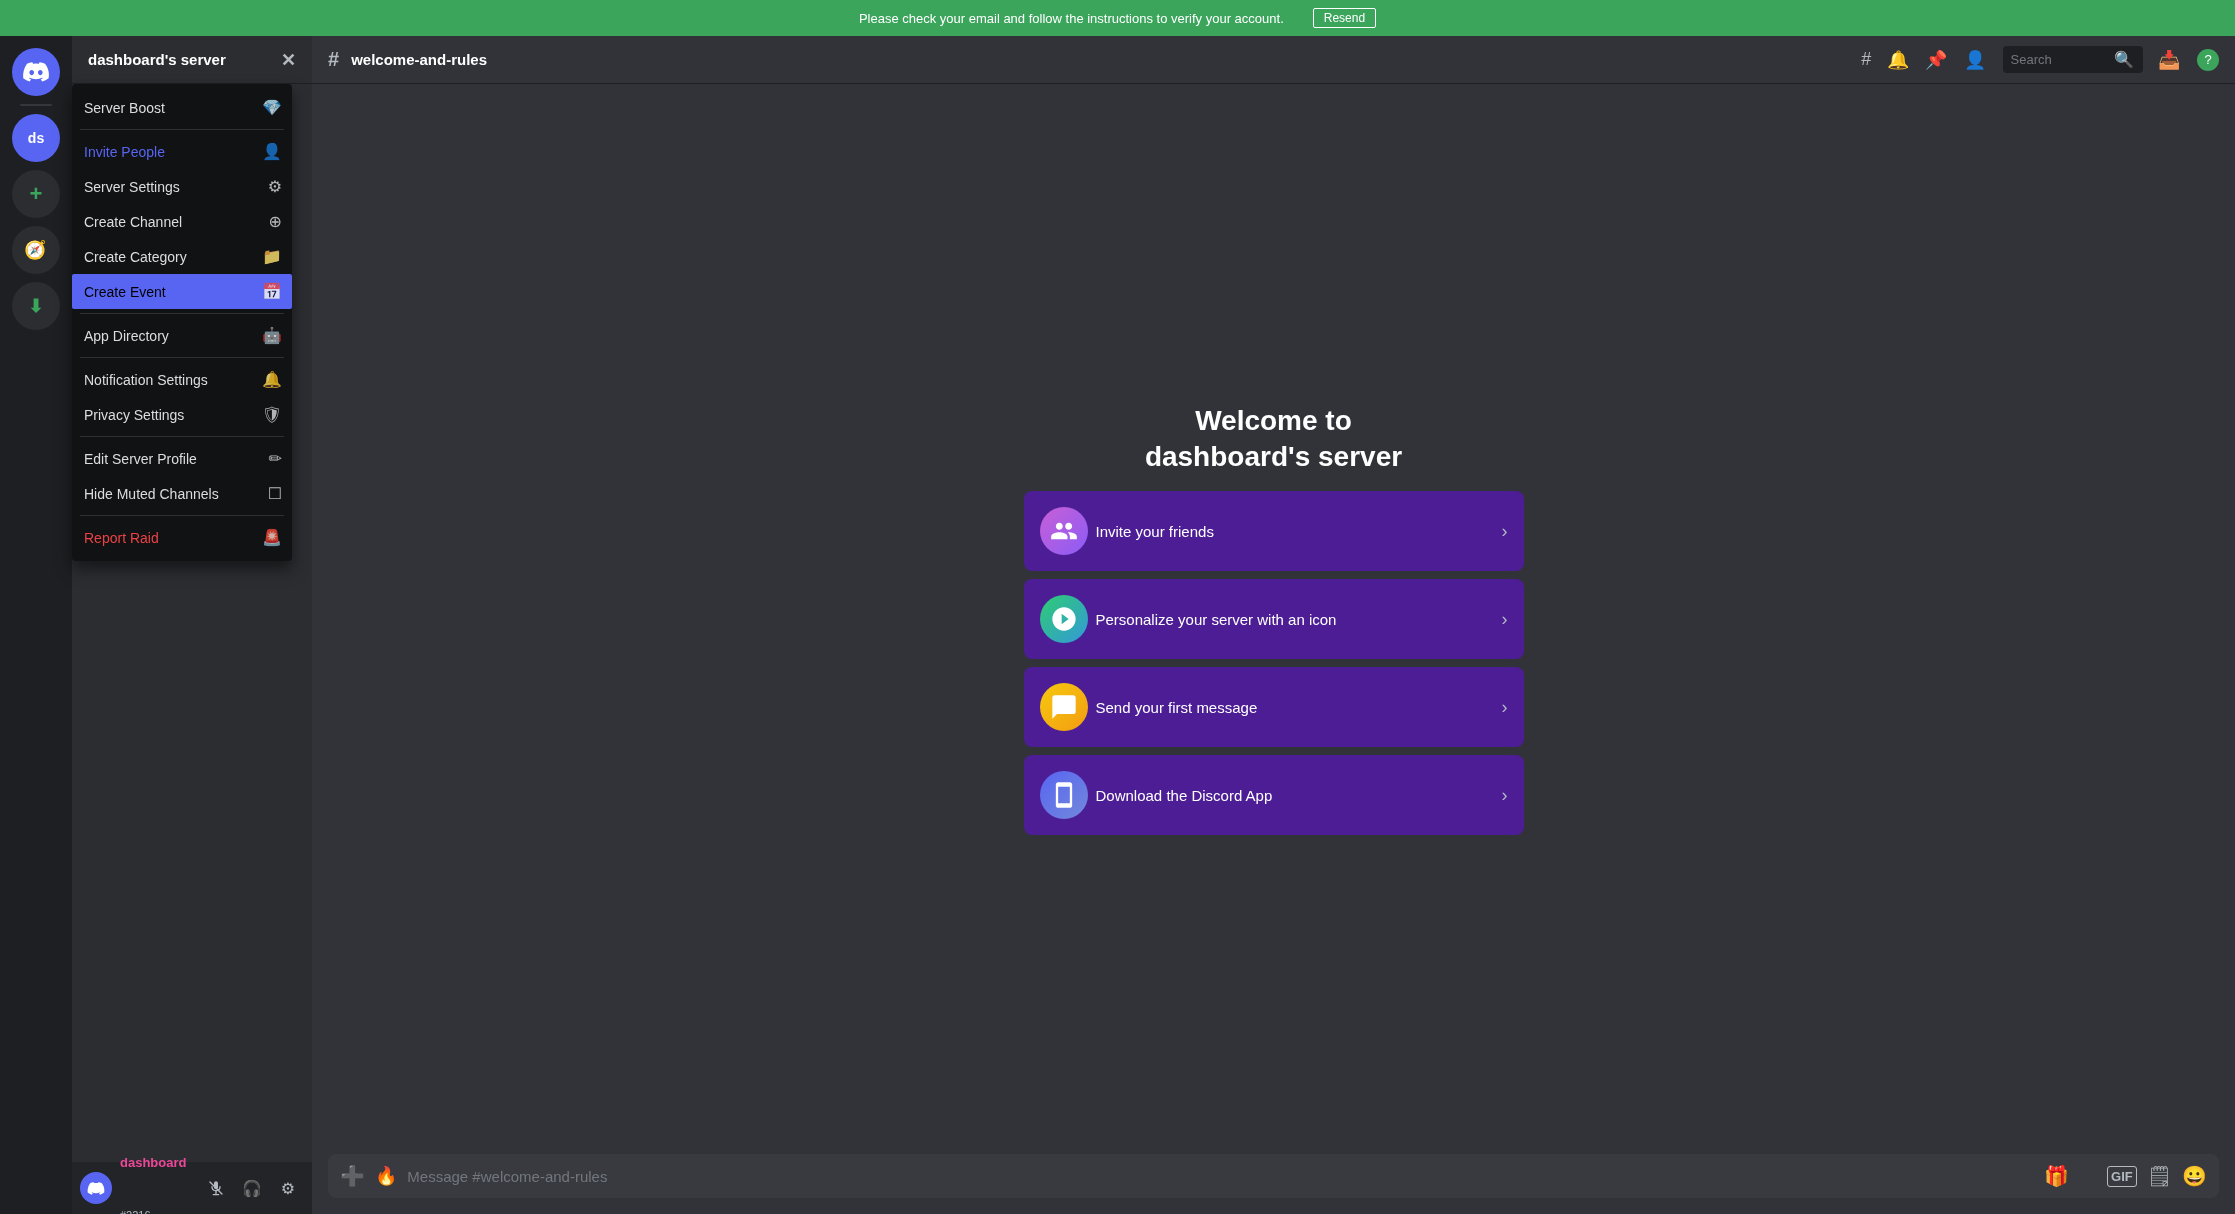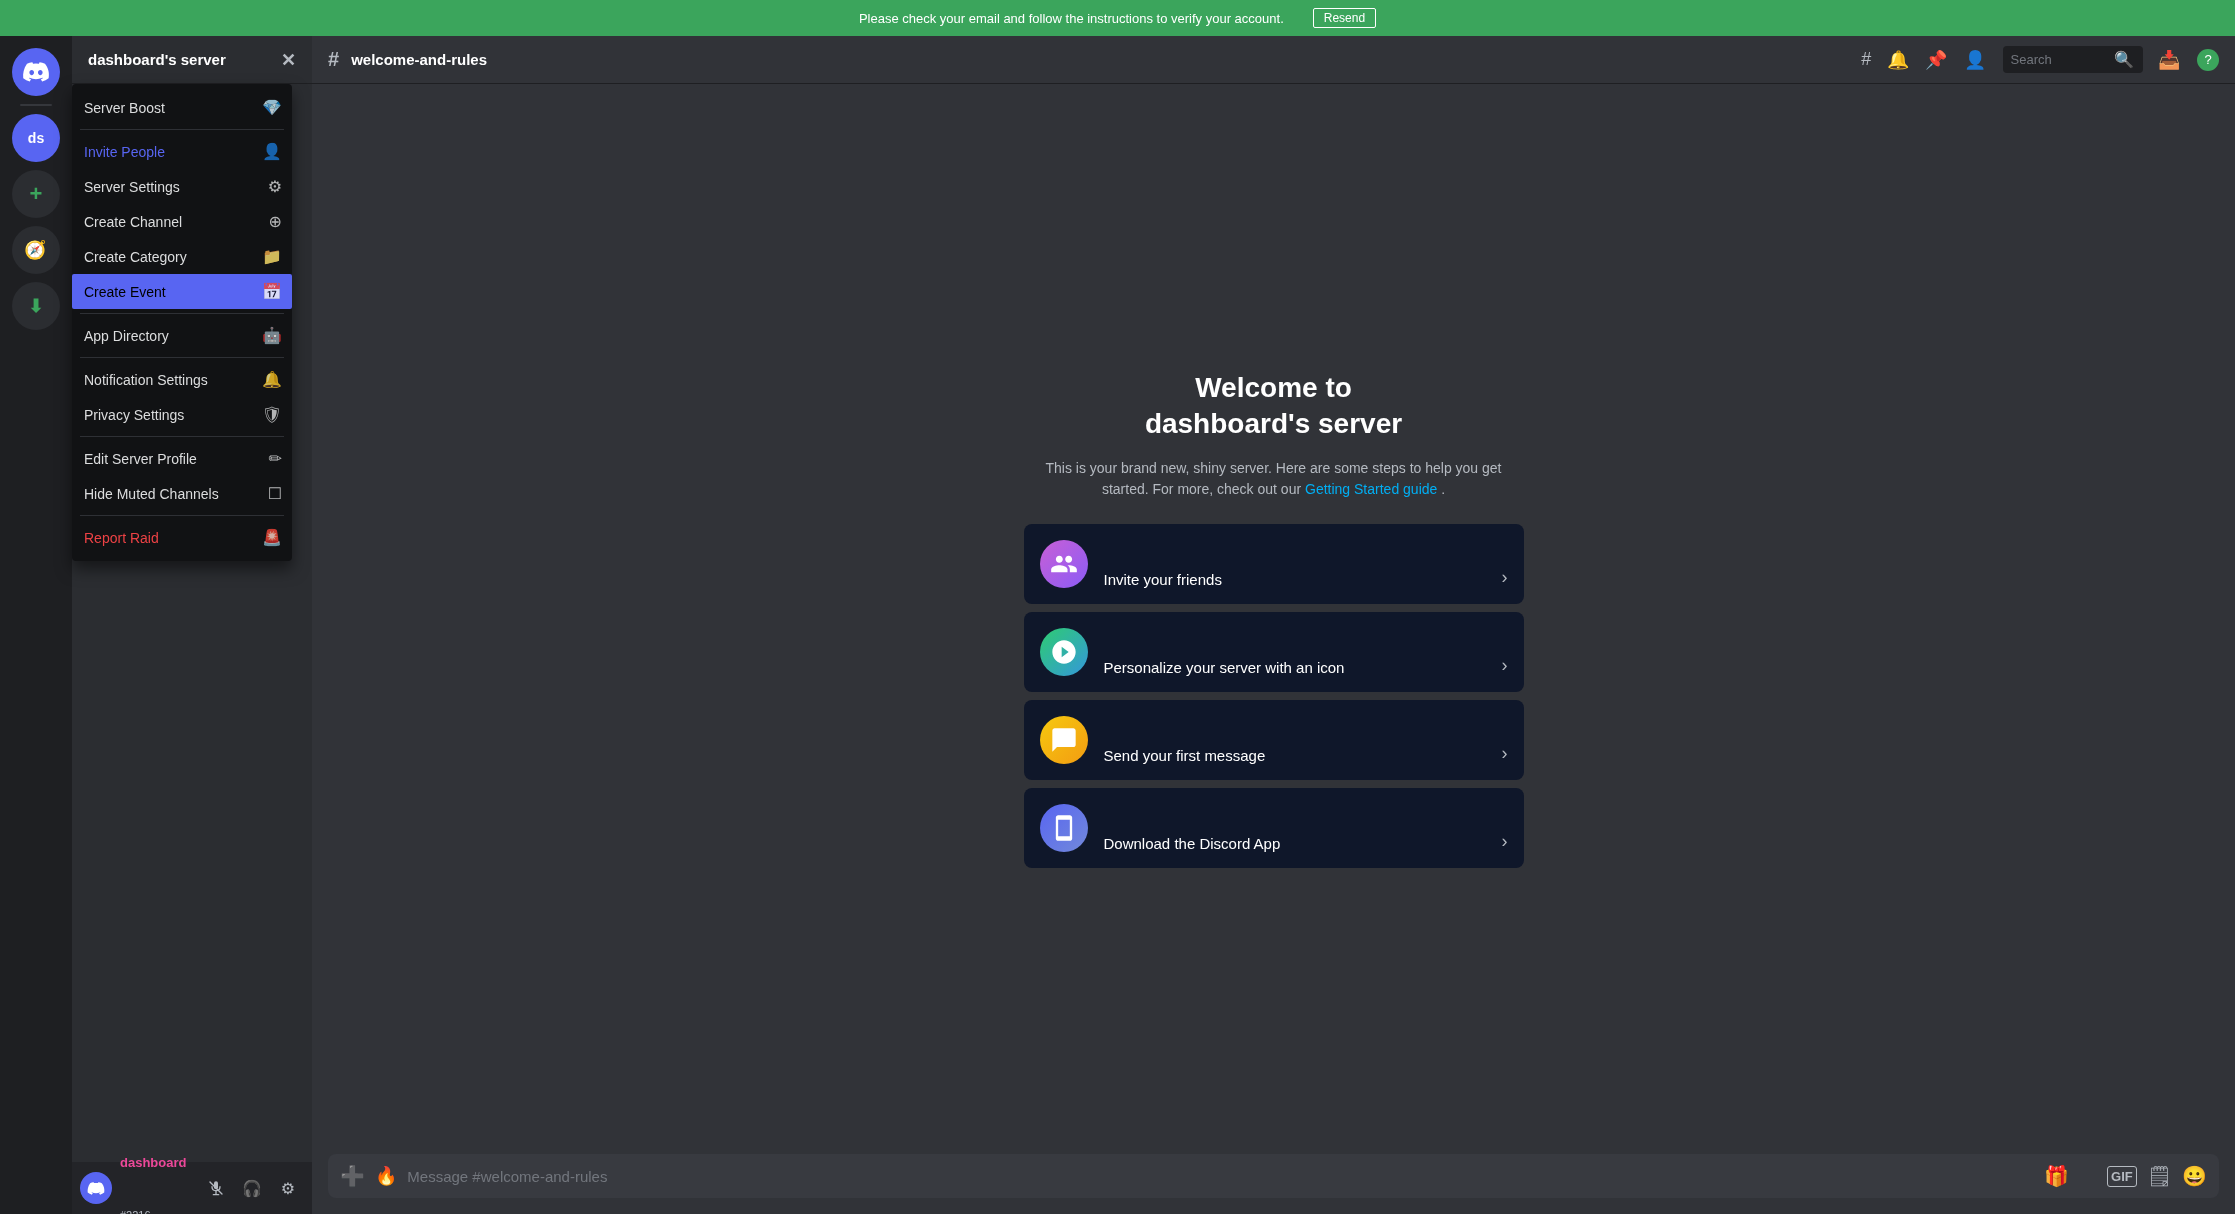--- a/index.html
+++ b/index.html
@@ -297,26 +297,26 @@
     }
     .welcome-subtitle {
       font-size: 14px;
       color: #b5bac1;
       margin-bottom: 24px;
       line-height: 1.5;
     }
     .welcome-subtitle a { color: #00aff4; text-decoration: none; }
     .action-cards { display: flex; flex-direction: column; gap: 8px; width: 100%; max-width: 500px; }
     .action-card {
-      background: #0f172a;
+      background: #4c1d95;
       border-radius: 8px;
       padding: 16px;
       display: flex;
-      align-items: flex-end;
-      gap: 16px;
+      align-items: center;
+      gap: 8px;
       cursor: pointer;
     }
     .action-card-icon {
       width: 48px;
       height: 48px;
       border-radius: 50%;
       display: flex;
       align-items: center;
       justify-content: center;
       font-size: 24px;
@@ -507,25 +507,20 @@
         <span class="header-icon" style="color:#3ba55c;background:#3ba55c;border-radius:50%;width:22px;height:22px;display:flex;align-items:center;justify-content:center;font-size:13px;color:#fff;">?</span>
       </div>
     </div>
 
     <div class="content-area">
       <div class="welcome-section">
         <div class="welcome-title">
           <span>Welcome to</span><br>
           <span>dashboard's server</span>
         </div>
-        <div class="welcome-subtitle">
-          <span>This is your brand new, shiny server. Here are some steps to help you get started. For more, check out our</span>
-          <a href="#" style="color:#00aff4;">Getting Started guide</a>
-          <span>.</span>
-        </div>
       </div>
 
       <div class="action-cards">
 
         <div class="action-card">
           <div class="action-card-icon" style="background: linear-gradient(135deg, #c85fd6, #8b5cf6);">
             <svg width="28" height="28" viewBox="0 0 24 24" fill="white">
               <path d="M16 11c1.66 0 2.99-1.34 2.99-3S17.66 5 16 5c-1.66 0-3 1.34-3 3s1.34 3 3 3zm-8 0c1.66 0 2.99-1.34 2.99-3S9.66 5 8 5C6.34 5 5 6.34 5 8s1.34 3 3 3zm0 2c-2.33 0-7 1.17-7 3.5V19h14v-2.5c0-2.33-4.67-3.5-7-3.5zm8 0c-.29 0-.62.02-.97.05 1.16.84 1.97 1.97 1.97 3.45V19h6v-2.5c0-2.33-4.67-3.5-7-3.5z"></path>
             </svg>
           </div>

